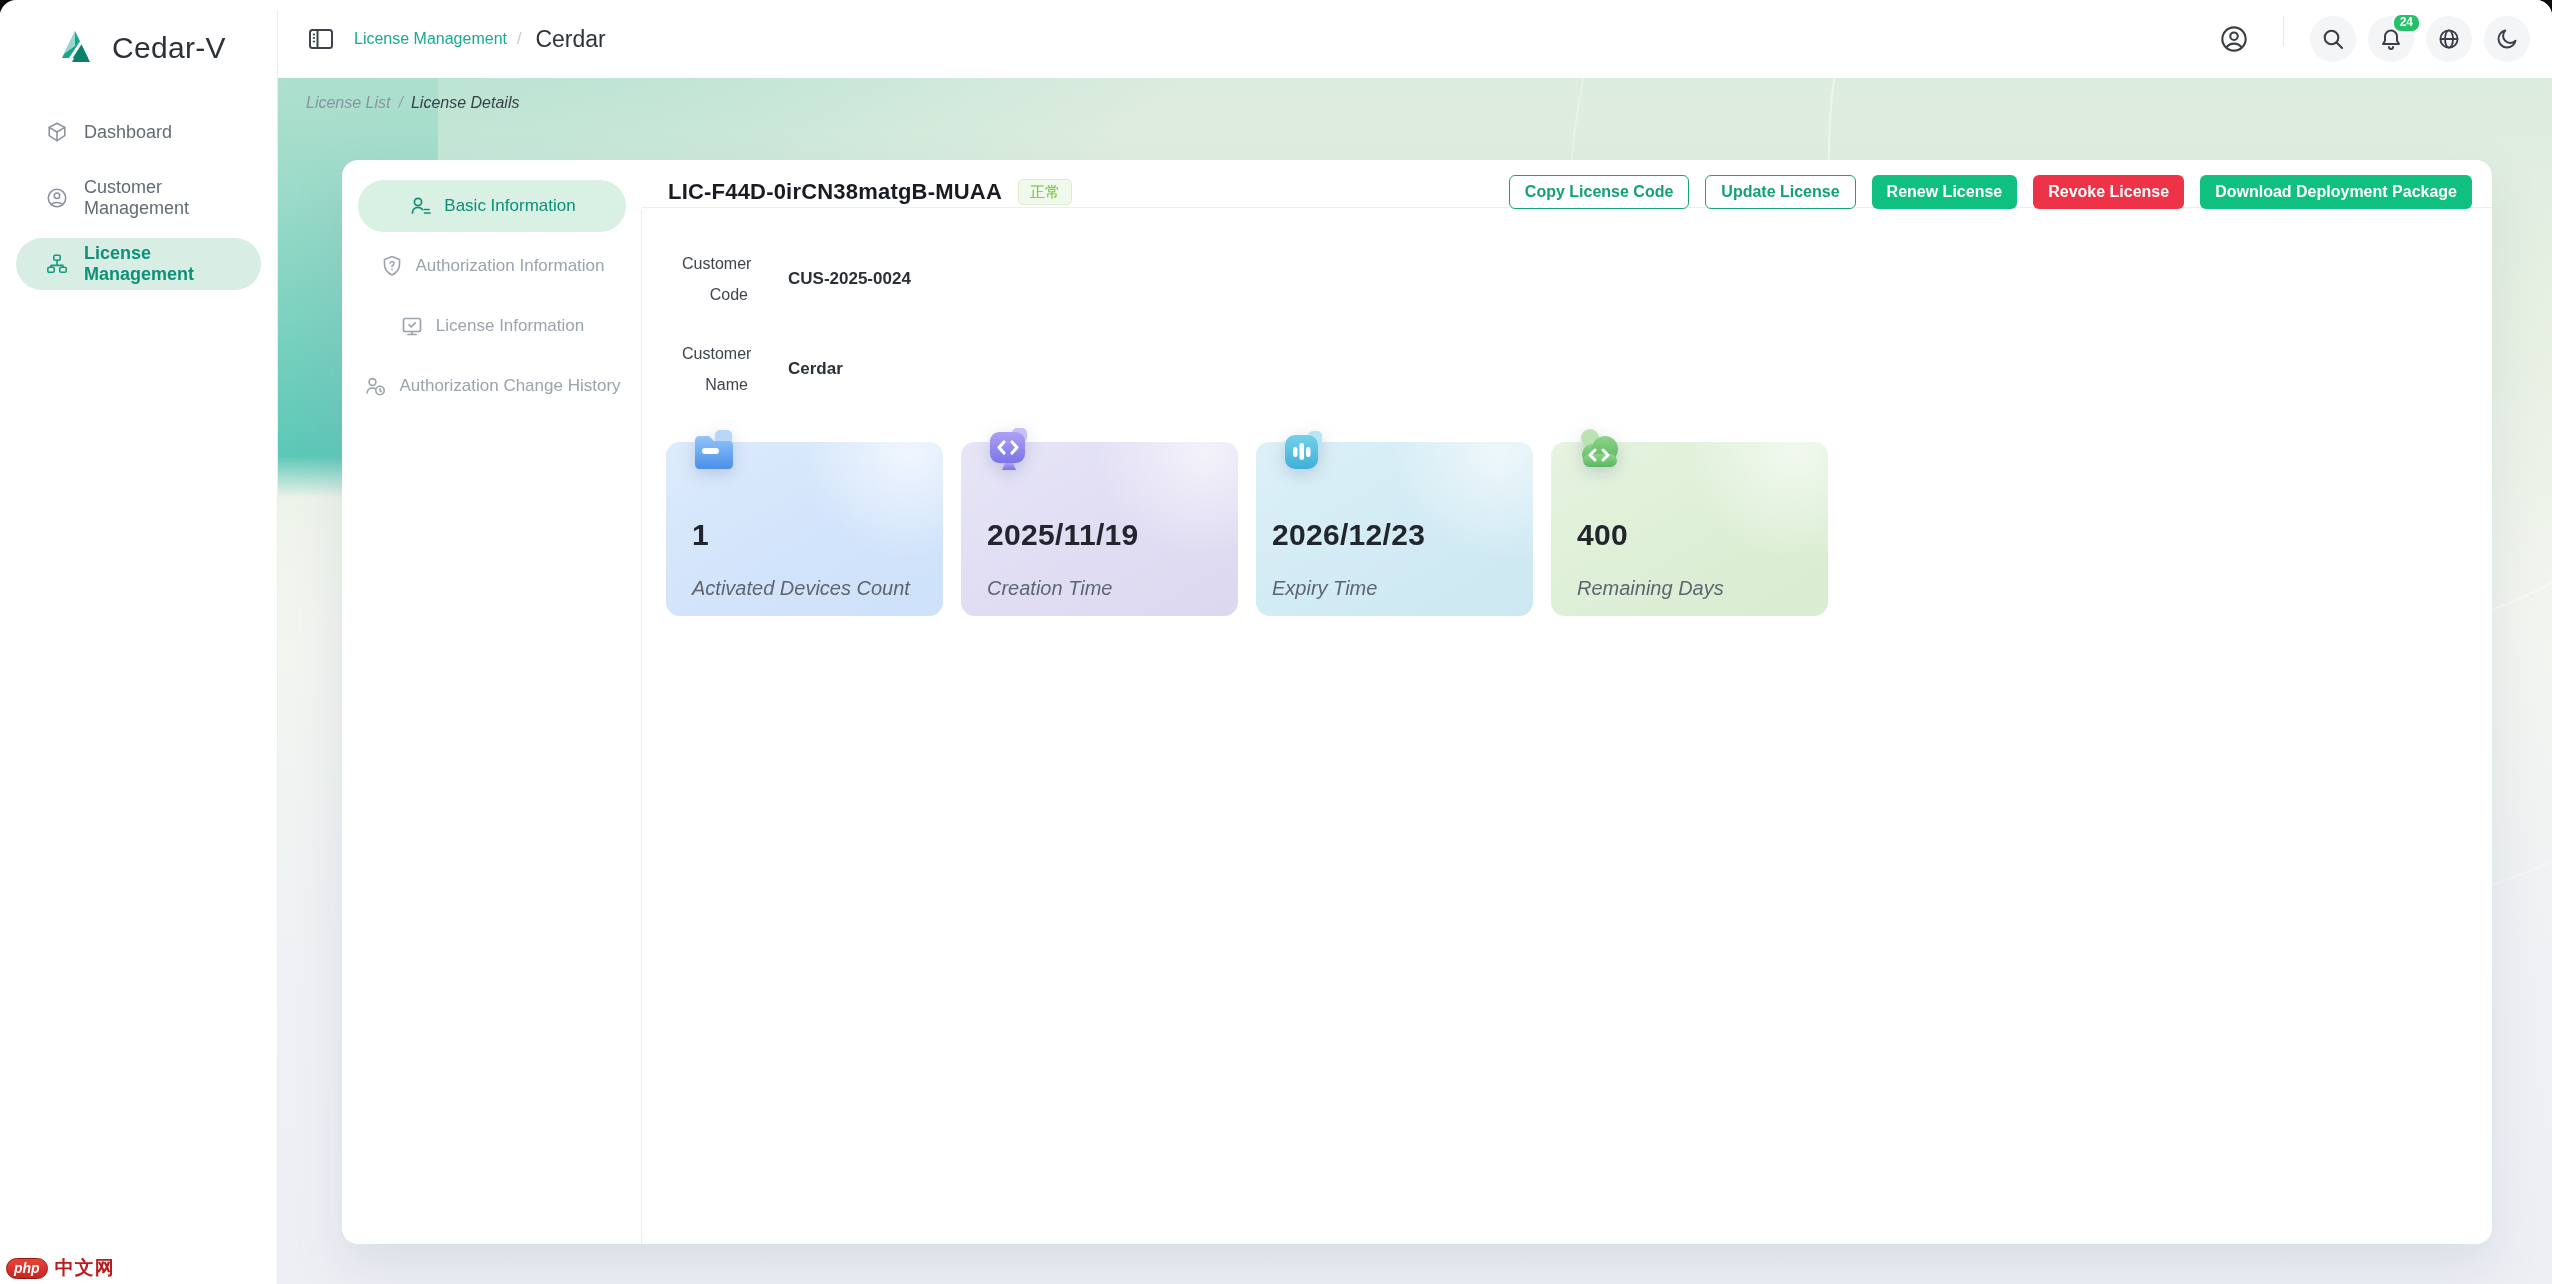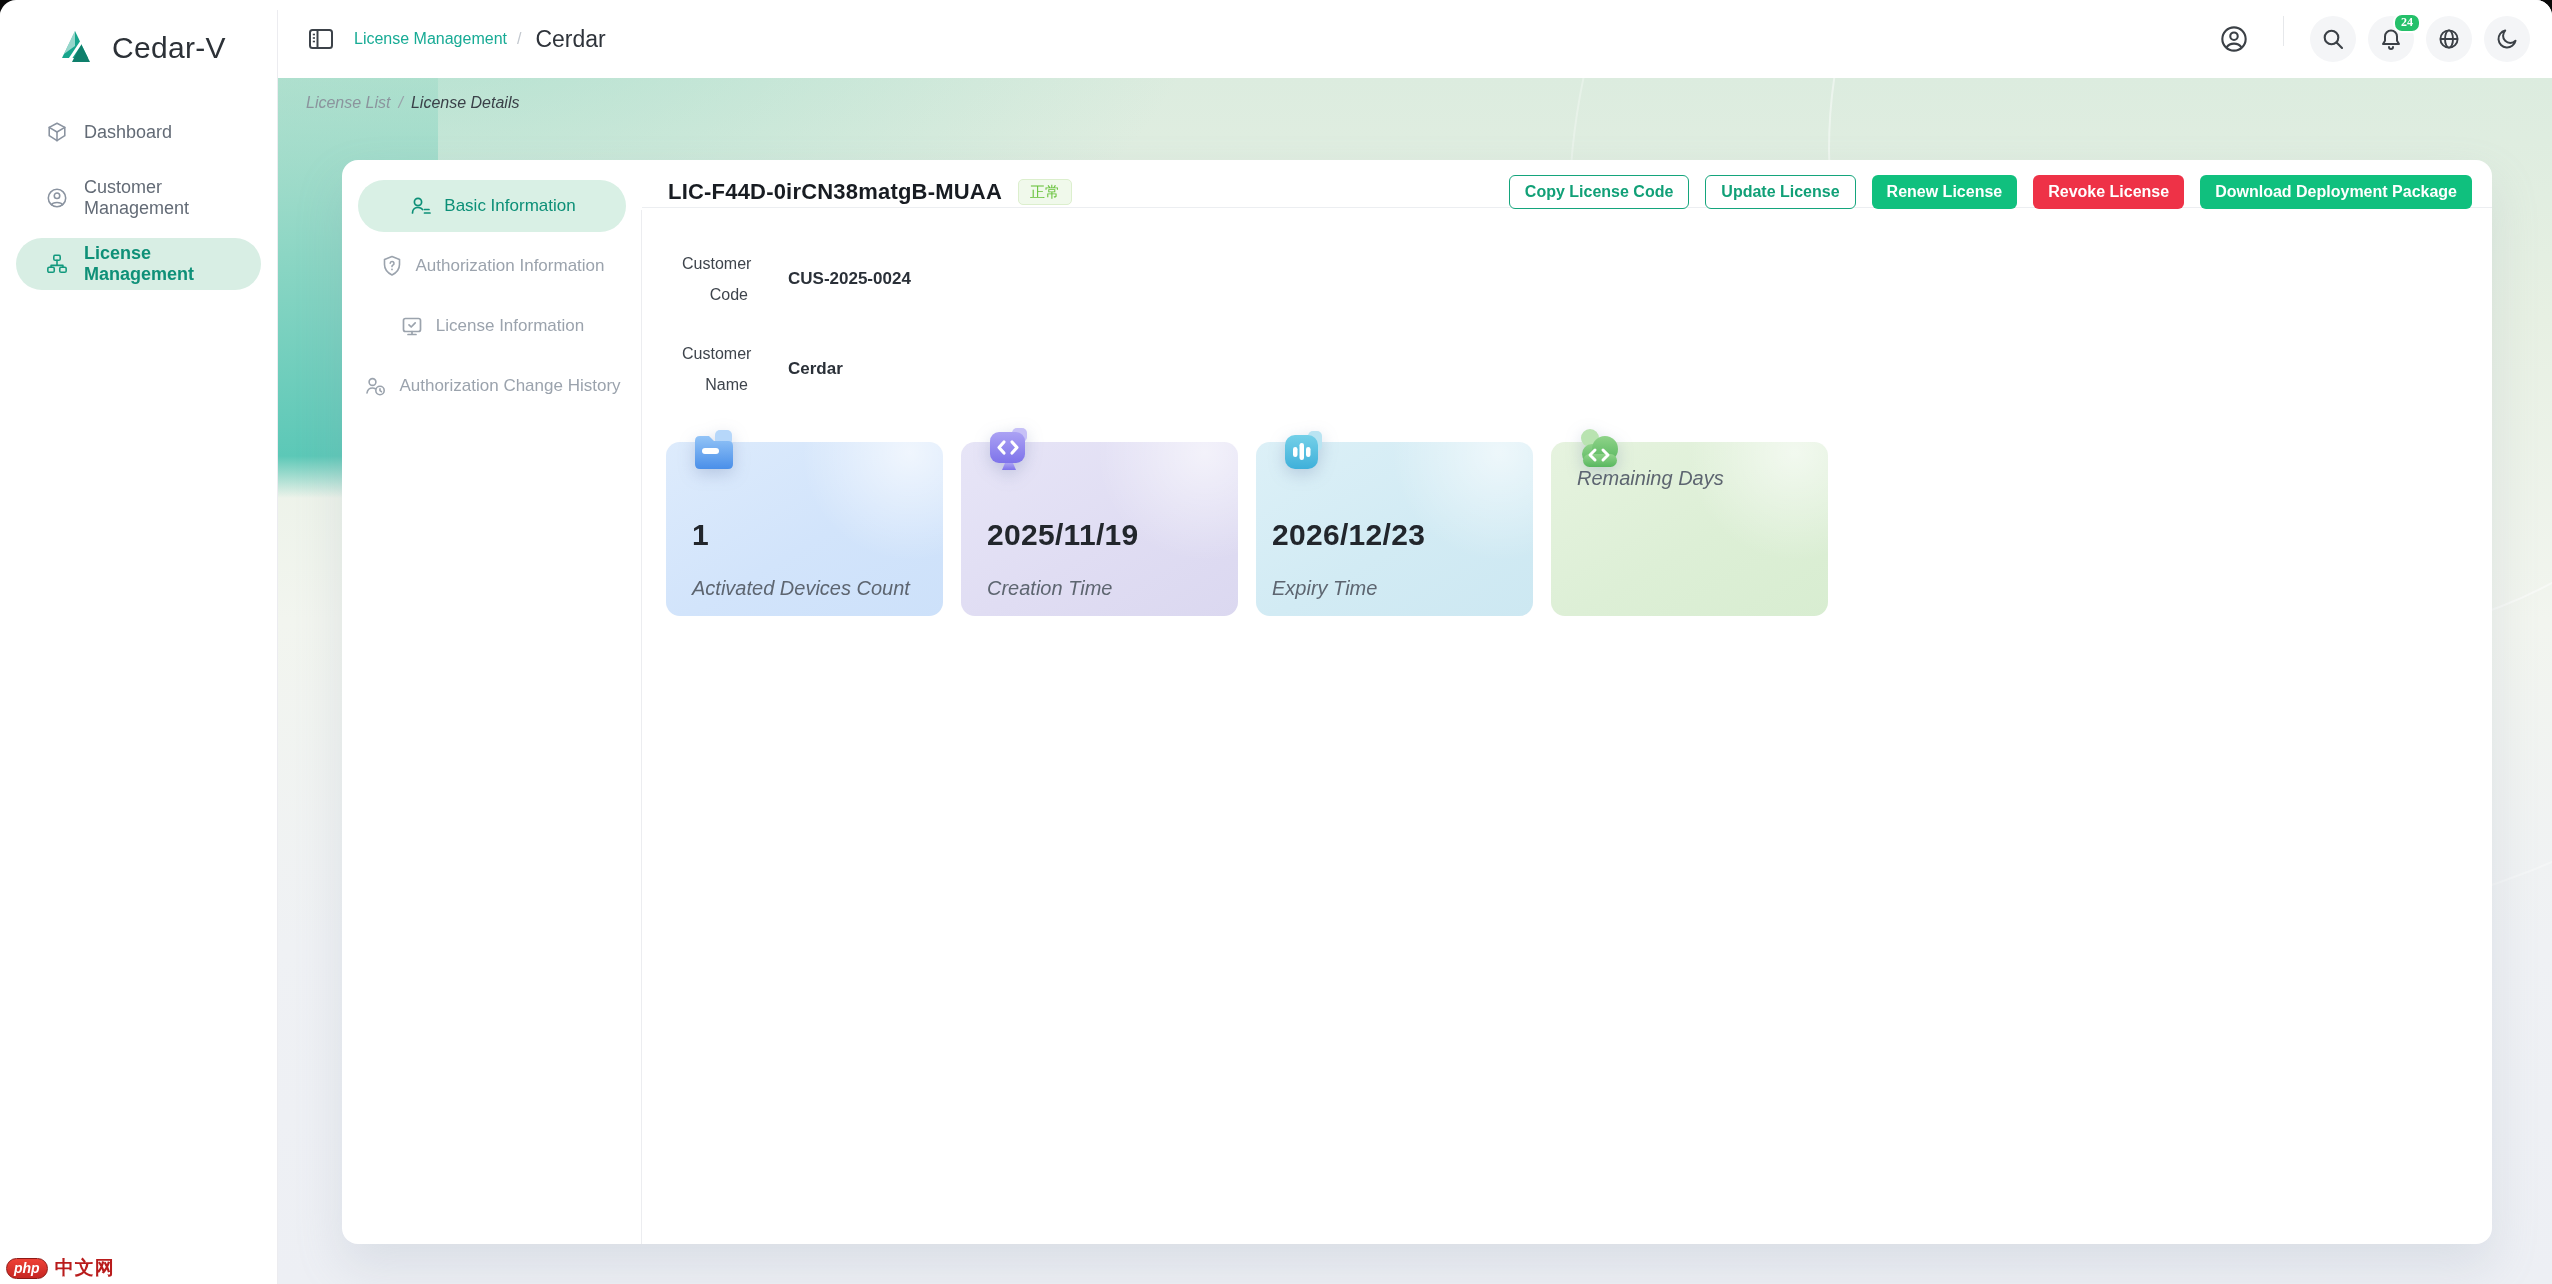--- a/index.html
+++ b/index.html
@@ -18,21 +18,21 @@
   .watermark { position:absolute; left:6px; bottom:3px; display:flex; align-items:center; gap:7px;justify-content:space-between; }
   .php-badge { background:linear-gradient(180deg,#ef4136,#c62622); border:1px solid #8e1a16; border-radius:11px; color:#fff; font-style:italic; font-weight:700; font-size:14px; padding:1px 7px 2px; }
   .wm-text { font-size:19px; font-weight:700; color:#b91c1c; letter-spacing:1px; }
 
   
   .header { position:absolute; left:278px; right:0; top:0; height:78px; background:#fff; z-index:20; display:flex; align-items:center; padding:0 22px 0 30px; }
   .toggle-btn { width:26px; height:24px; color:#3c4249; display:flex; cursor:pointer; background:none; border:none; }
   .crumb-link { color:#17ab95; font-size:16px; margin-left:20px; cursor:pointer; text-decoration:none; }
   .crumb-sep { color:#c3c8cf; margin:0 10px; font-size:16px; }
   .crumb-current { color:#2f343b; font-size:23px; margin-left:4px; }
-  .header-right { margin-left:auto; display:flex; gap:12px;font-family:Liberation Serif, serif; }
+  .header-right { margin-left:auto; display:flex; gap:12px; }
   .icon-btn { width:46px; height:46px; border-radius:50%; background:#f4f5f7; border:none; display:flex; align-items:center; justify-content:center; color:#3b4046; cursor:pointer; }
   .icon-btn.plain { background:transparent; }
   .v-divider { width:1px; height:30px; background:#e6e8eb; margin:0 14px; }
   .bell-wrap { position:relative; }
   .notif-badge { position:absolute; top:-3px; right:-7px; background:#25c06a; color:#fff; font-size:12px; font-weight:700; padding:1px 6px 2px; border-radius:9px; border:2px solid #fff; line-height:1.1; }
 
   
   .content { position:absolute; left:278px; top:78px; right:0; bottom:0; z-index:10;
     background:
       radial-gradient(1300px 760px at 6% -12%, rgba(126,211,189,.50), rgba(126,211,189,0) 62%),
@@ -357,20 +357,21 @@
                   <circle cx="15" cy="10" r="9" fill="#b9e3b1"></circle>
                   <g fill="url(#gGreen)">
                     <circle cx="17" cy="26" r="10"></circle>
                       <circle cx="30" cy="21" r="13"></circle>
                     <rect x="8" y="26" width="34" height="13" rx="6.5"></rect>
                   </g>
                   <path d="M20 22 l-5 5 5 5" stroke="#fff" stroke-width="3" fill="none" stroke-linecap="round" stroke-linejoin="round"></path>
                   <path d="M28 22 l5 5 -5 5" stroke="#fff" stroke-width="3" fill="none" stroke-linecap="round" stroke-linejoin="round"></path>
                 </svg>
               </span>
+              <span class="stat-value">400</span>
               <span class="stat-label">Remaining Days</span>
             </div>
 
           </div>
         </div>
       </div>
     </section>
   </div>
 </div>
 

